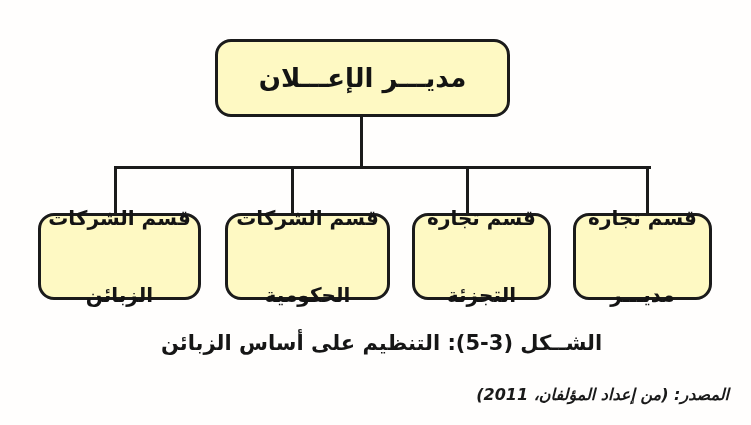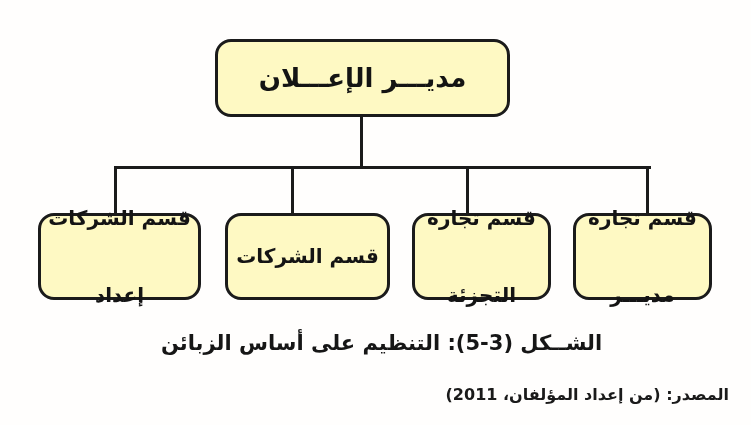--- a/index.html
+++ b/index.html
@@ -82,20 +82,21 @@
   }
   .source-line {
     position: absolute;
     right: 22px;
     top: 385px;
     direction: rtl;
     text-align: right;
     font-weight: bold;
     font-size: 16px;
     color: #1a1a1a;
+    font-style: italic;
   }
 </style>
 </head>
 <body>
 
 <div class="stage">
 
   <div class="node node-root">
     <span>مديـــر الإعـــلان</span>
   </div>
@@ -112,24 +113,25 @@
     <span class="line">مديـــر</span>
   </div>
 
   <div class="node node-child node-retail">
     <span class="line">قسم تجارة</span>
     <span class="line">التجزئة</span>
   </div>
 
   <div class="node node-child node-government">
     <span class="line">قسم الشركات</span>
+    <span class="line">الحكومية</span>
   </div>
 
   <div class="node node-child node-private">
     <span class="line">قسم الشركات</span>
-    <span class="line">إعداد</span>
+    <span class="line">الزبائن</span>
   </div>
 
   <div class="figure-caption">الشــكل (3-5): التنظيم على أساس الزبائن</div>
 
   <div class="source-line">المصدر: (من إعداد المؤلفان، 2011)</div>
 
 </div>
 
 </body></html>

